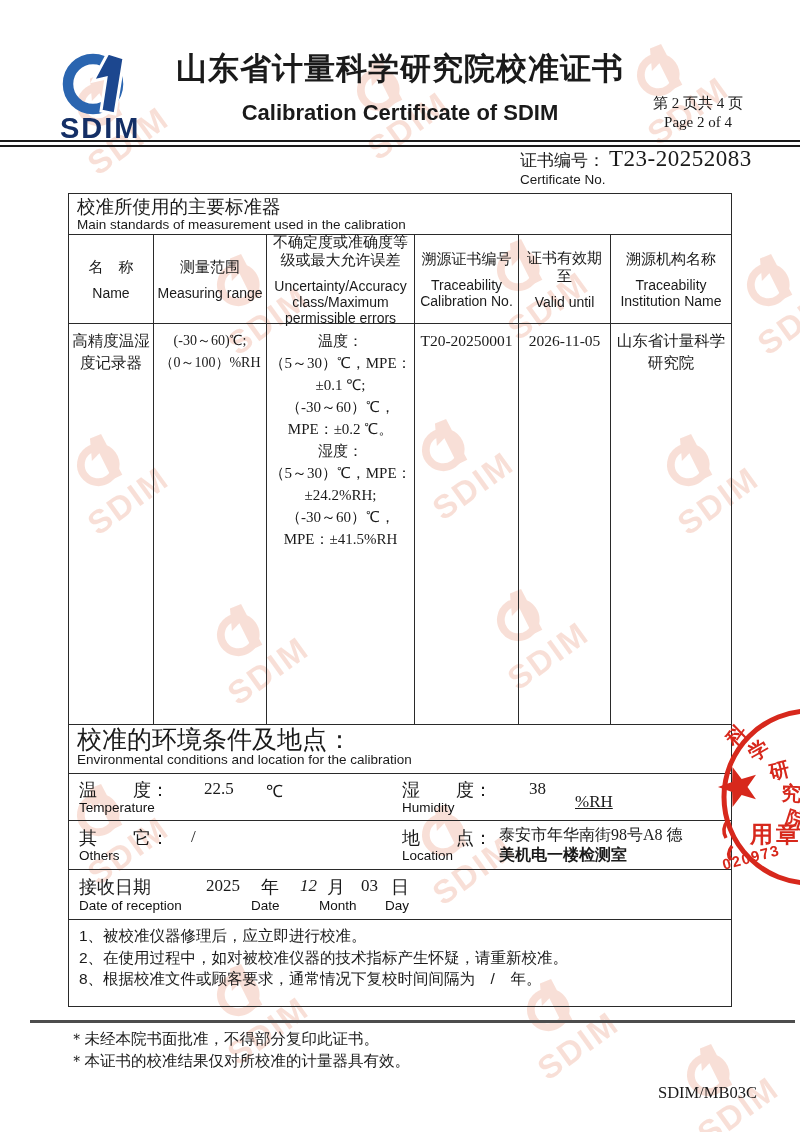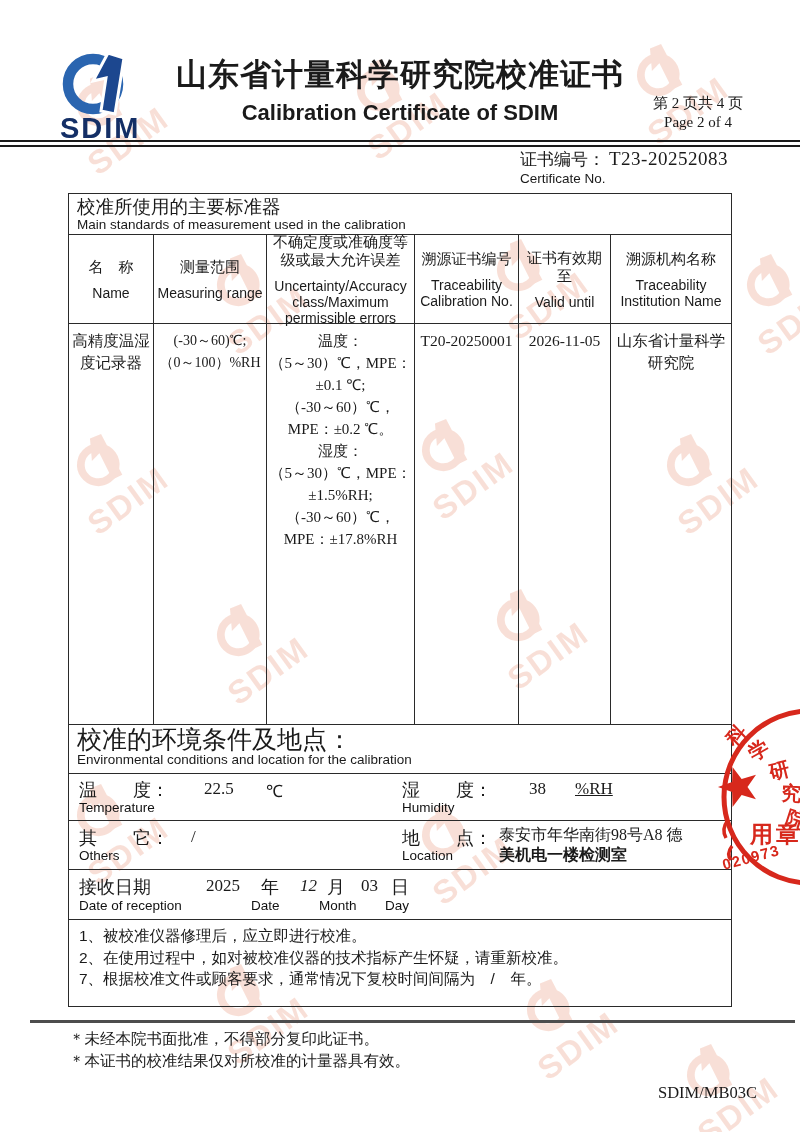--- a/index.html
+++ b/index.html
@@ -9,31 +9,31 @@
 
   
   .wm{position:absolute;width:120px;text-align:center;transform:rotate(-36deg);
       color:#e0663c;opacity:0.20;z-index:0;pointer-events:none;}
   .wm svg{display:block;margin:0 auto;}
   .wm .wm-text{font-family:"Liberation Sans",sans-serif;font-weight:bold;
       font-size:33px;letter-spacing:2px;line-height:30px;}
 
   
   .logo{left:56px;top:50px;width:112px;height:92px;z-index:2;}
-  .title-cn{left:0;right:0;top:54px;text-align:center;font-size:31px;font-weight:bold;
+  .title-cn{left:0;right:0;top:48px;text-align:center;font-size:31px;font-weight:bold;
             letter-spacing:1px;z-index:1;}
   .title-en{left:0;right:0;top:100px;text-align:center;font-size:22px;font-weight:bold;
             z-index:1;font-family:"Liberation Sans",sans-serif;}
   .page-info{left:648px;top:94px;width:100px;text-align:center;font-size:15px;
              line-height:19px;z-index:1;}
   .double-rule{left:0;top:140px;width:800px;height:3px;border-top:2px solid #1b1b1b;
                border-bottom:2px solid #1b1b1b;z-index:1;}
   .certno{left:520px;top:148px;z-index:1;line-height:22px;}
   .certno .lab{font-size:17px;}
-  .certno .num{font-size:19px;letter-spacing:0.5px;}
+  .certno .num{font-size:23px;letter-spacing:0.5px;}
   .certno .en{display:block;font-family:"Liberation Sans",sans-serif;font-size:13.5px;line-height:15px;}
 
   
   .doc-table{left:68px;top:193px;width:664px;border:1.6px solid #2a2a2a;z-index:1;
              box-sizing:border-box;background:transparent;}
   .sec-title{padding:2px 8px 3px 8px;height:35px;}
   .sec-title .cn{font-family:"Liberation Sans",sans-serif;font-size:18.5px;line-height:21px;}
   .sec-title .en{font-family:"Liberation Sans",sans-serif;font-size:13.5px;line-height:16px;}
   .trow{display:flex;border-top:1.4px solid #2a2a2a;}
   .hrow{height:88px;}
@@ -258,42 +258,42 @@
         <div class="ln">（0～100）%RH</div>
       </div>
       <div class="cell bcell c3">
         <div class="ln">温度：</div>
         <div class="ln">（5～30）℃，MPE：</div>
         <div class="ln">±0.1 ℃;</div>
         <div class="ln">（-30～60）℃，</div>
         <div class="ln">MPE：±0.2 ℃。</div>
         <div class="ln">湿度：</div>
         <div class="ln">（5～30）℃，MPE：</div>
-        <div class="ln">±1.5%RH;</div>
+        <div class="ln">±24.2%RH;</div>
         <div class="ln">（-30～60）℃，</div>
-        <div class="ln">MPE：±17.8%RH</div>
+        <div class="ln">MPE：±41.5%RH</div>
       </div>
       <div class="cell bcell c4">T20-20250001</div>
       <div class="cell bcell c5">2026-11-05</div>
       <div class="cell bcell c6">山东省计量科学研究院</div>
     </div>
 
     <div class="envrow env-title">
       <div class="cn">校准的环境条件及地点：</div>
       <div class="en">Environmental conditions and location for the calibration</div>
     </div>
 
     <div class="envrow r-temp">
       <span class="abs cnlab" style="left:10px;top:4px;">温　　度：</span>
       <span class="abs val" style="left:135px;top:5px;">22.5</span>
       <span class="abs val" style="left:197px;top:5px;">℃</span>
       <span class="abs enlab" style="left:10px;top:26px;">Temperature</span>
       <span class="abs cnlab" style="left:333px;top:4px;">湿　　度：</span>
       <span class="abs val" style="left:460px;top:5px;">38</span>
-      <span class="abs val" style="left:506px;top:5px;text-decoration:underline;">%RH</span>
+      <span class="abs val" style="left:506px;top:18px;text-decoration:underline;">%RH</span>
       <span class="abs enlab" style="left:333px;top:26px;">Humidity</span>
     </div>
 
     <div class="envrow r-other">
       <span class="abs cnlab" style="left:10px;top:5px;">其　　它：</span>
       <span class="abs val" style="left:122px;top:6px;">/</span>
       <span class="abs enlab" style="left:10px;top:27px;">Others</span>
       <span class="abs cnlab" style="left:333px;top:5px;">地　　点：</span>
       <span class="abs enlab" style="left:333px;top:27px;">Location</span>
       <span class="abs locval" style="left:430px;top:4px;">
@@ -312,21 +312,21 @@
       <span class="abs cnlab" style="left:322px;top:5px;">日</span>
       <span class="abs enlab" style="left:10px;top:28px;">Date of reception</span>
       <span class="abs enlab" style="left:182px;top:28px;">Date</span>
       <span class="abs enlab" style="left:250px;top:28px;">Month</span>
       <span class="abs enlab" style="left:316px;top:28px;">Day</span>
     </div>
 
     <div class="notice">
       <div>1、被校准仪器修理后，应立即进行校准。</div>
       <div>2、在使用过程中，如对被校准仪器的技术指标产生怀疑，请重新校准。</div>
-      <div>7、根据校准文件或顾客要求，通常情况下复校时间间隔为　/　年。</div>
+      <div>8、根据校准文件或顾客要求，通常情况下复校时间间隔为　/　年。</div>
     </div>
   </div>
 
   <div class="abs bottom-rule"></div>
   <div class="abs footnotes">
     <div>＊未经本院书面批准，不得部分复印此证书。</div>
     <div>＊本证书的校准结果仅对所校准的计量器具有效。</div>
   </div>
   <div class="abs doccode">SDIM/MB03C</div>
 

